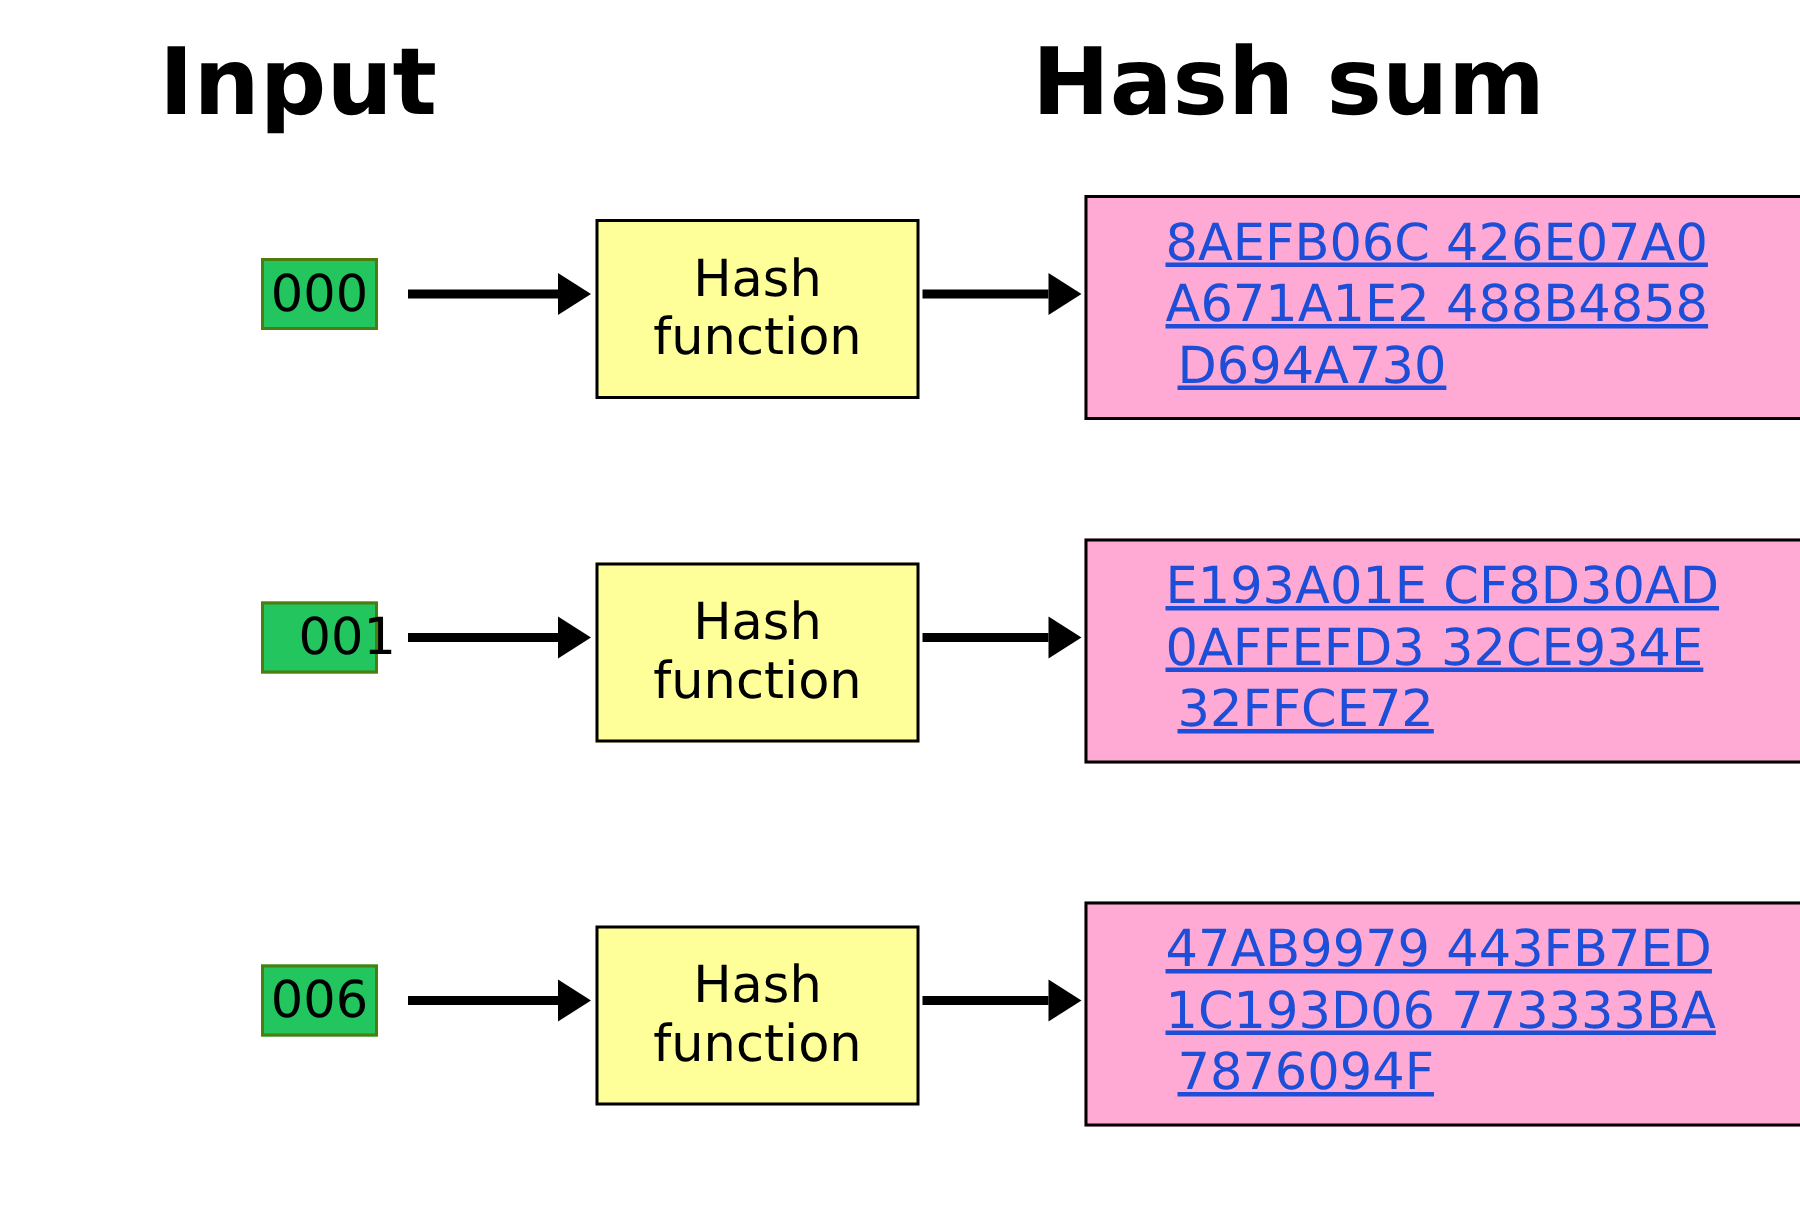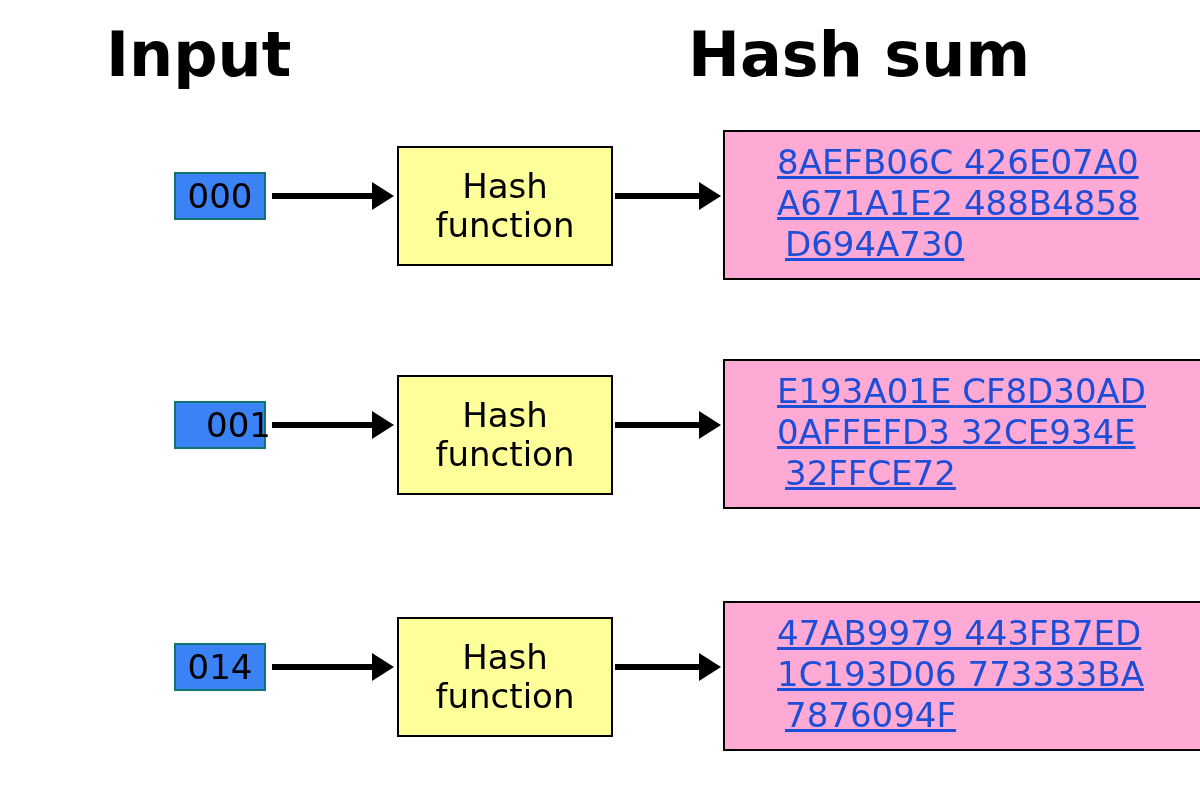--- a/index.html
+++ b/index.html
@@ -26,24 +26,24 @@
     left: 0;
     width: 1200px;
   }
   .row1 { top: 132px; }
   .row2 { top: 345px; }
   .row3 { top: 587px; }
 
   .input-box {
     position: absolute;
     left: 78px;
-    width: 92px;
+    width: 78px;
     height: 48px;
-    background: #3b82f6;
-    border: 2px solid #0f766e;
+    background: #22c55e;
+    border: 2px solid #4d7c0f;
     display: flex;
     align-items: center;
     justify-content: center;
     font-size: 34px;
     color: #000;
   }
   .row1 .input-box { top: 40px; }
   .row2 .input-box { top: 56px; padding-left: 37px; }
   .row3 .input-box { top: 56px; }
 
@@ -134,21 +134,21 @@
   <div class="func-box">Hash function</div>
   <div class="arrow arrow2"></div>
   <div class="hash-box">
     <div>E193A01E CF8D30AD</div>
     <div>0AFFEFD3 32CE934E</div>
     <div class="hash-line3">32FFCE72</div>
   </div>
 </div>
 
 <div class="row row3">
-  <div class="input-box">014</div>
+  <div class="input-box">006</div>
   <div class="arrow arrow1"></div>
   <div class="func-box">Hash function</div>
   <div class="arrow arrow2"></div>
   <div class="hash-box">
     <div>47AB9979 443FB7ED</div>
     <div>1C193D06 773333BA</div>
     <div class="hash-line3">7876094F</div>
   </div>
 </div>
 

